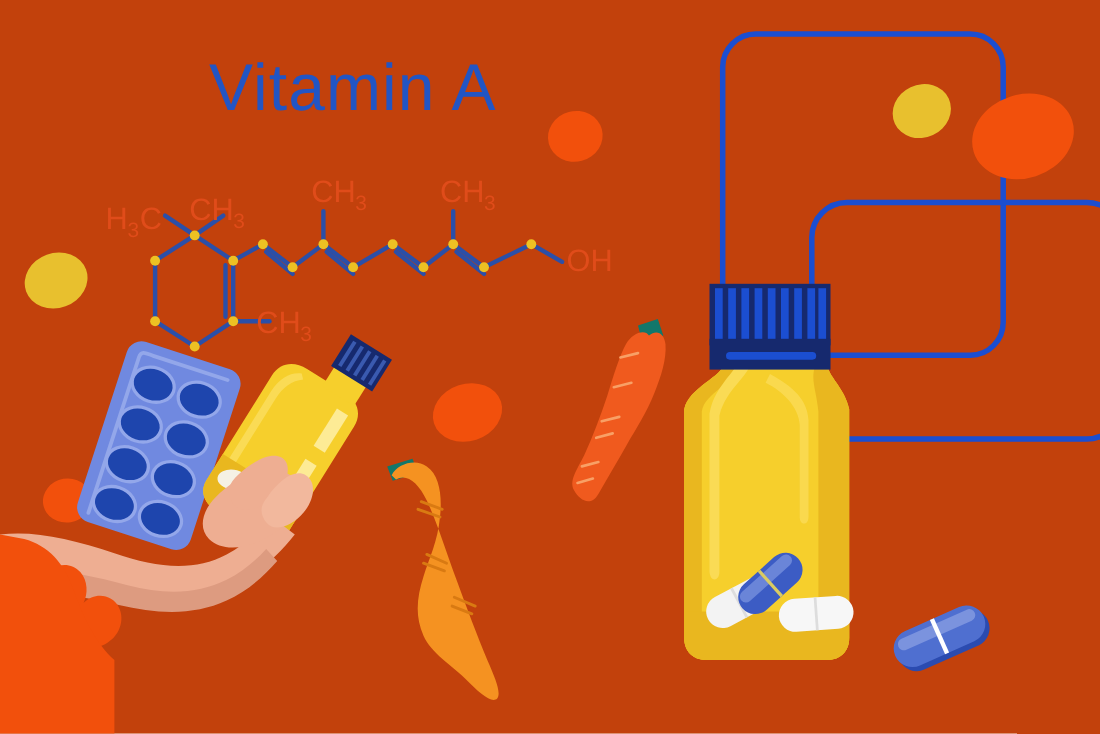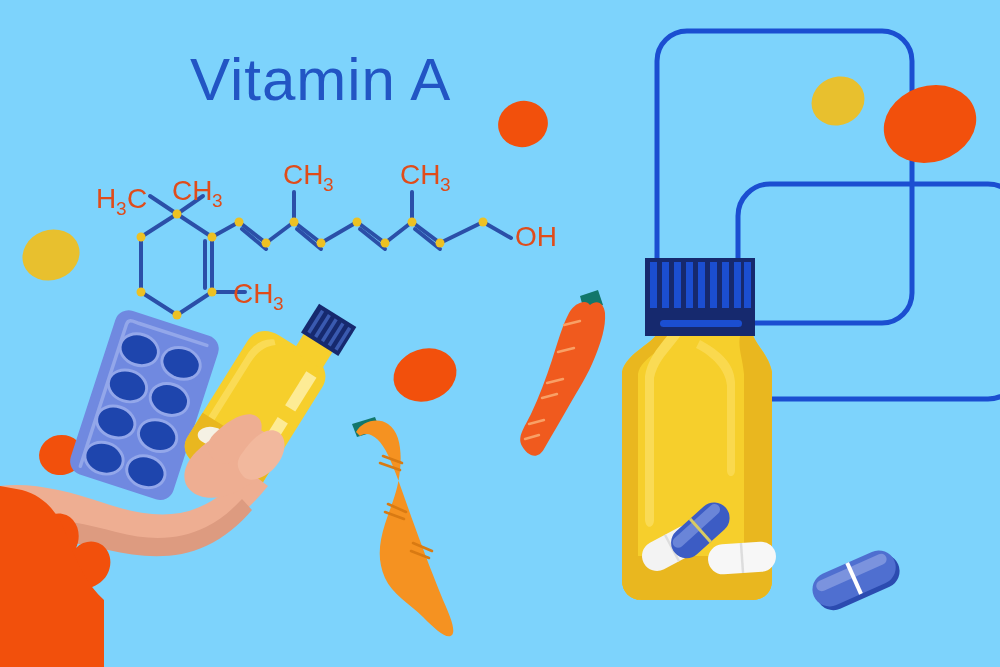--- a/index.html
+++ b/index.html
@@ -7,21 +7,21 @@
     padding: 0;
     background: #ffffff;
   }
   body {
     font-family: "Liberation Sans", sans-serif;
   }
   #stage {
     position: relative;
     width: 1000px;
     height: 667px;
-    background: #7dd3fc;
+    background: #c2410c;
     overflow: hidden;
   }
   #stage svg.layer {
     position: absolute;
     left: 0;
     top: 0;
     width: 1000px;
     height: 667px;
     display: block;
   }

